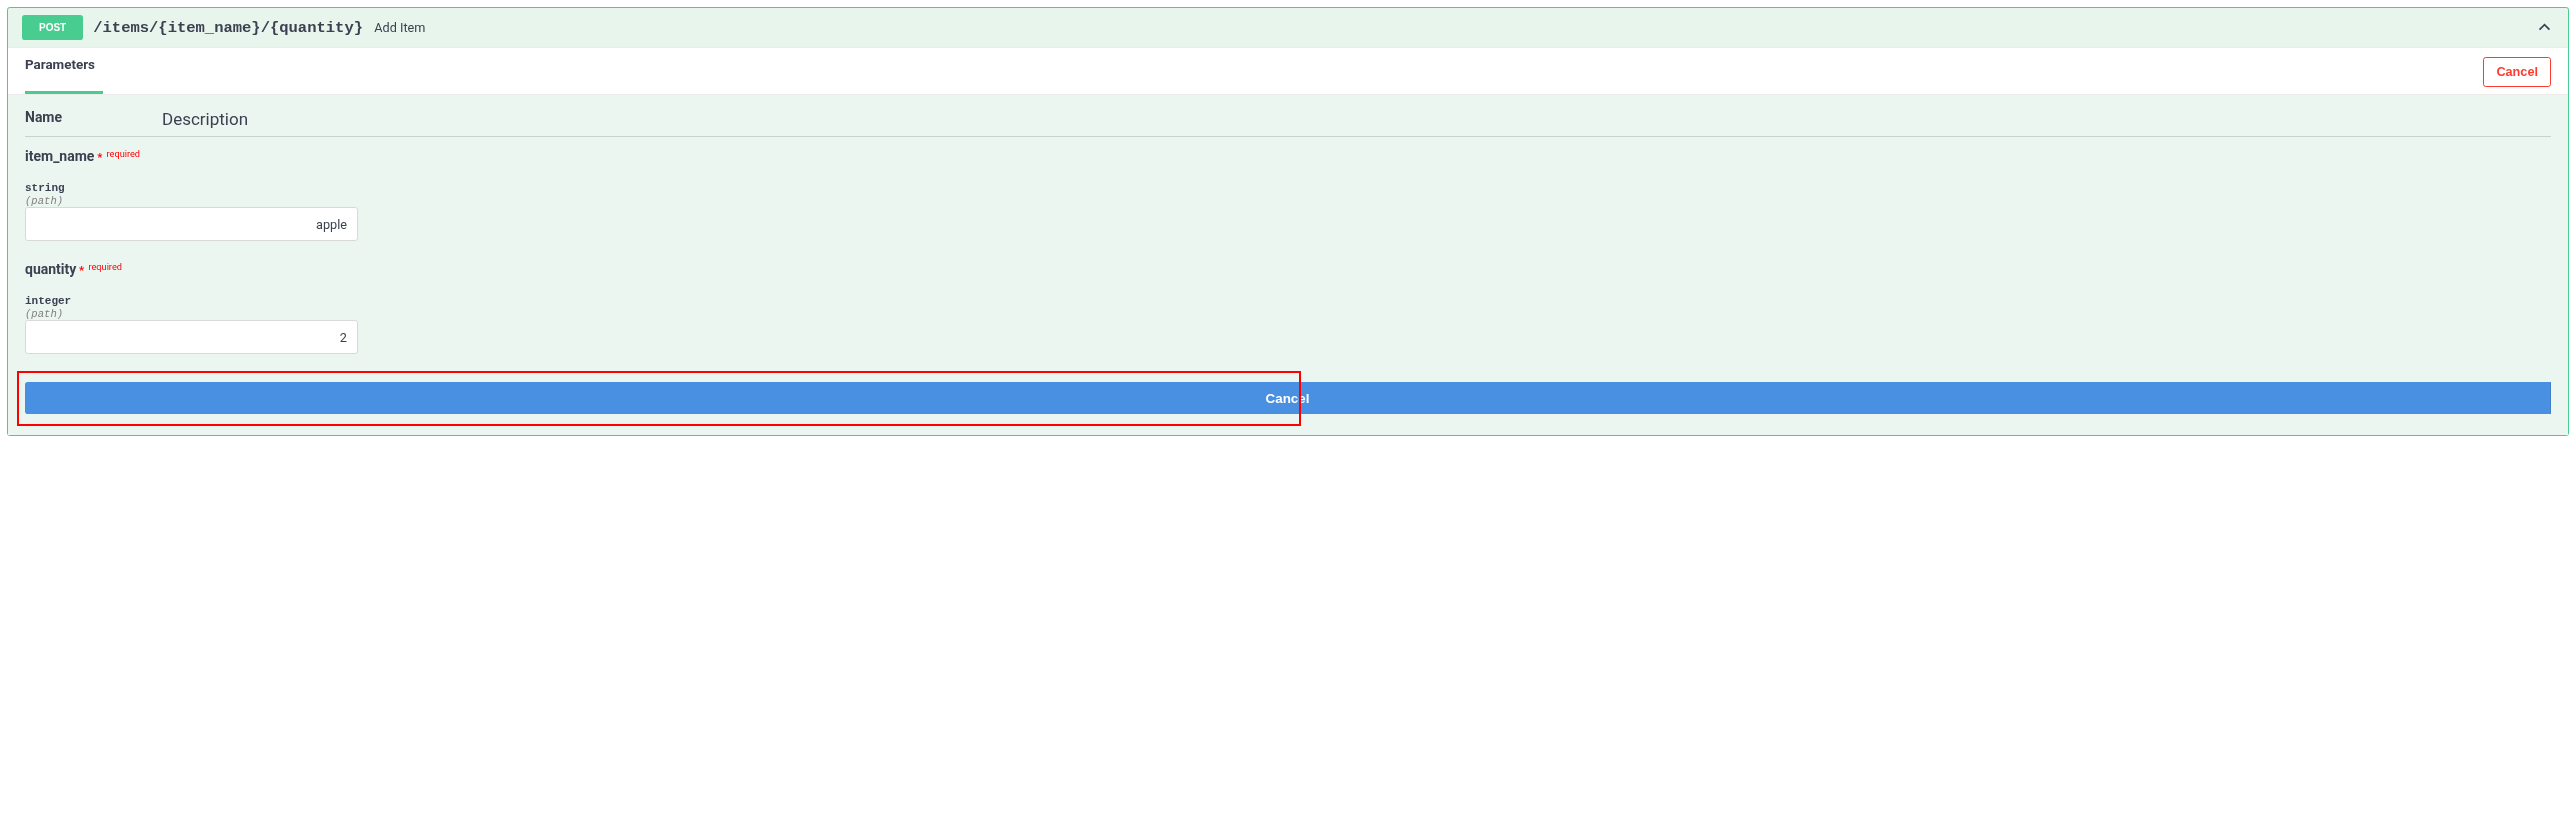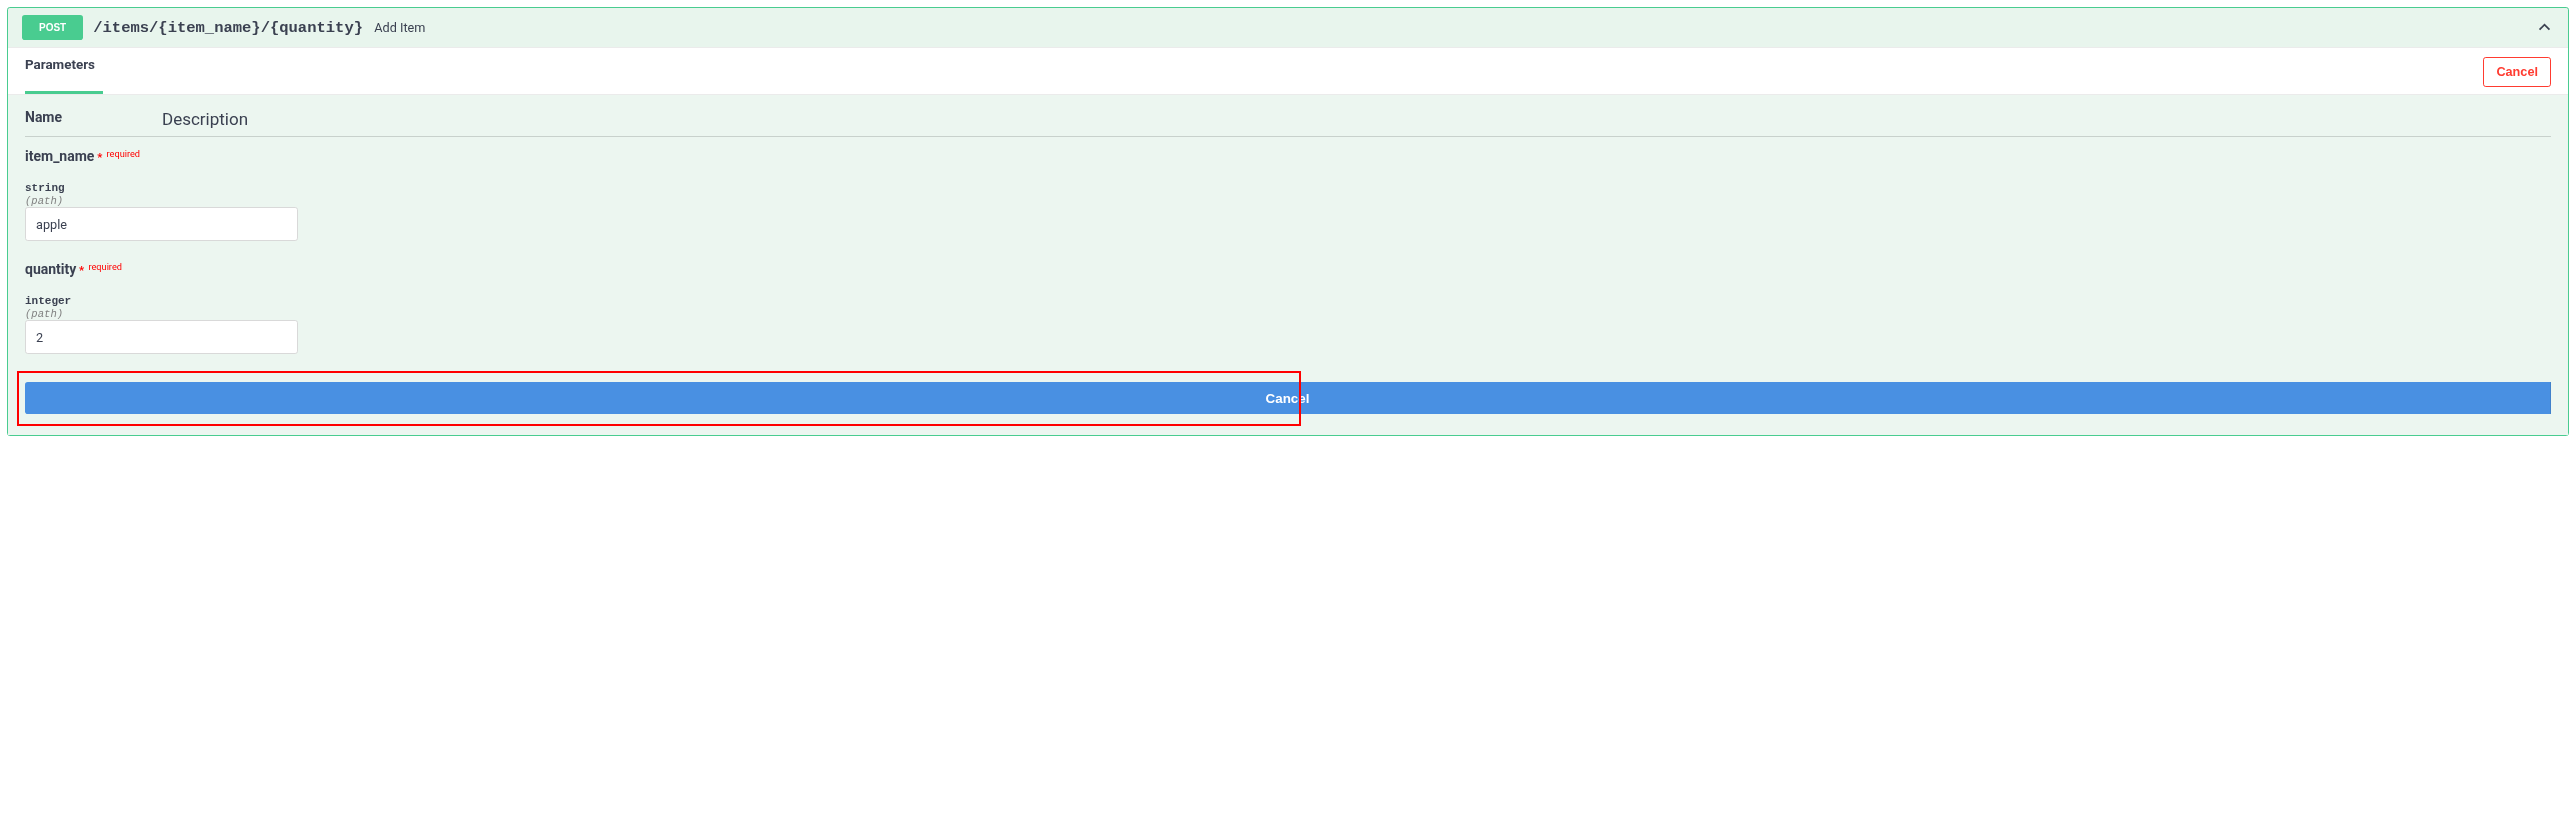--- a/index.html
+++ b/index.html
@@ -157,28 +157,29 @@
       margin-top: 18px;
     }
     .param-in {
       font-family: "Courier New", monospace;
       font-size: 10.6px;
       font-style: italic;
       color: #808080;
       margin-top: 1.4px;
     }
     .param-input {
-      width: 273px;
+      width: 333px;
       padding: 8.5px 10px;
       font-size: 12.7px;
       border: 0.7px solid #d9d9d9;
       border-radius: 2.8px;
       background: #fff;
       font-family: inherit;
       color: #3b4151;
+      text-align: right;
     }
     .btn-row {
       display: flex;
       gap: 0;
       margin-top: 28px;
       position: relative;
     }
     .execute-btn {
       flex: 1;
       background: #4990e2;

